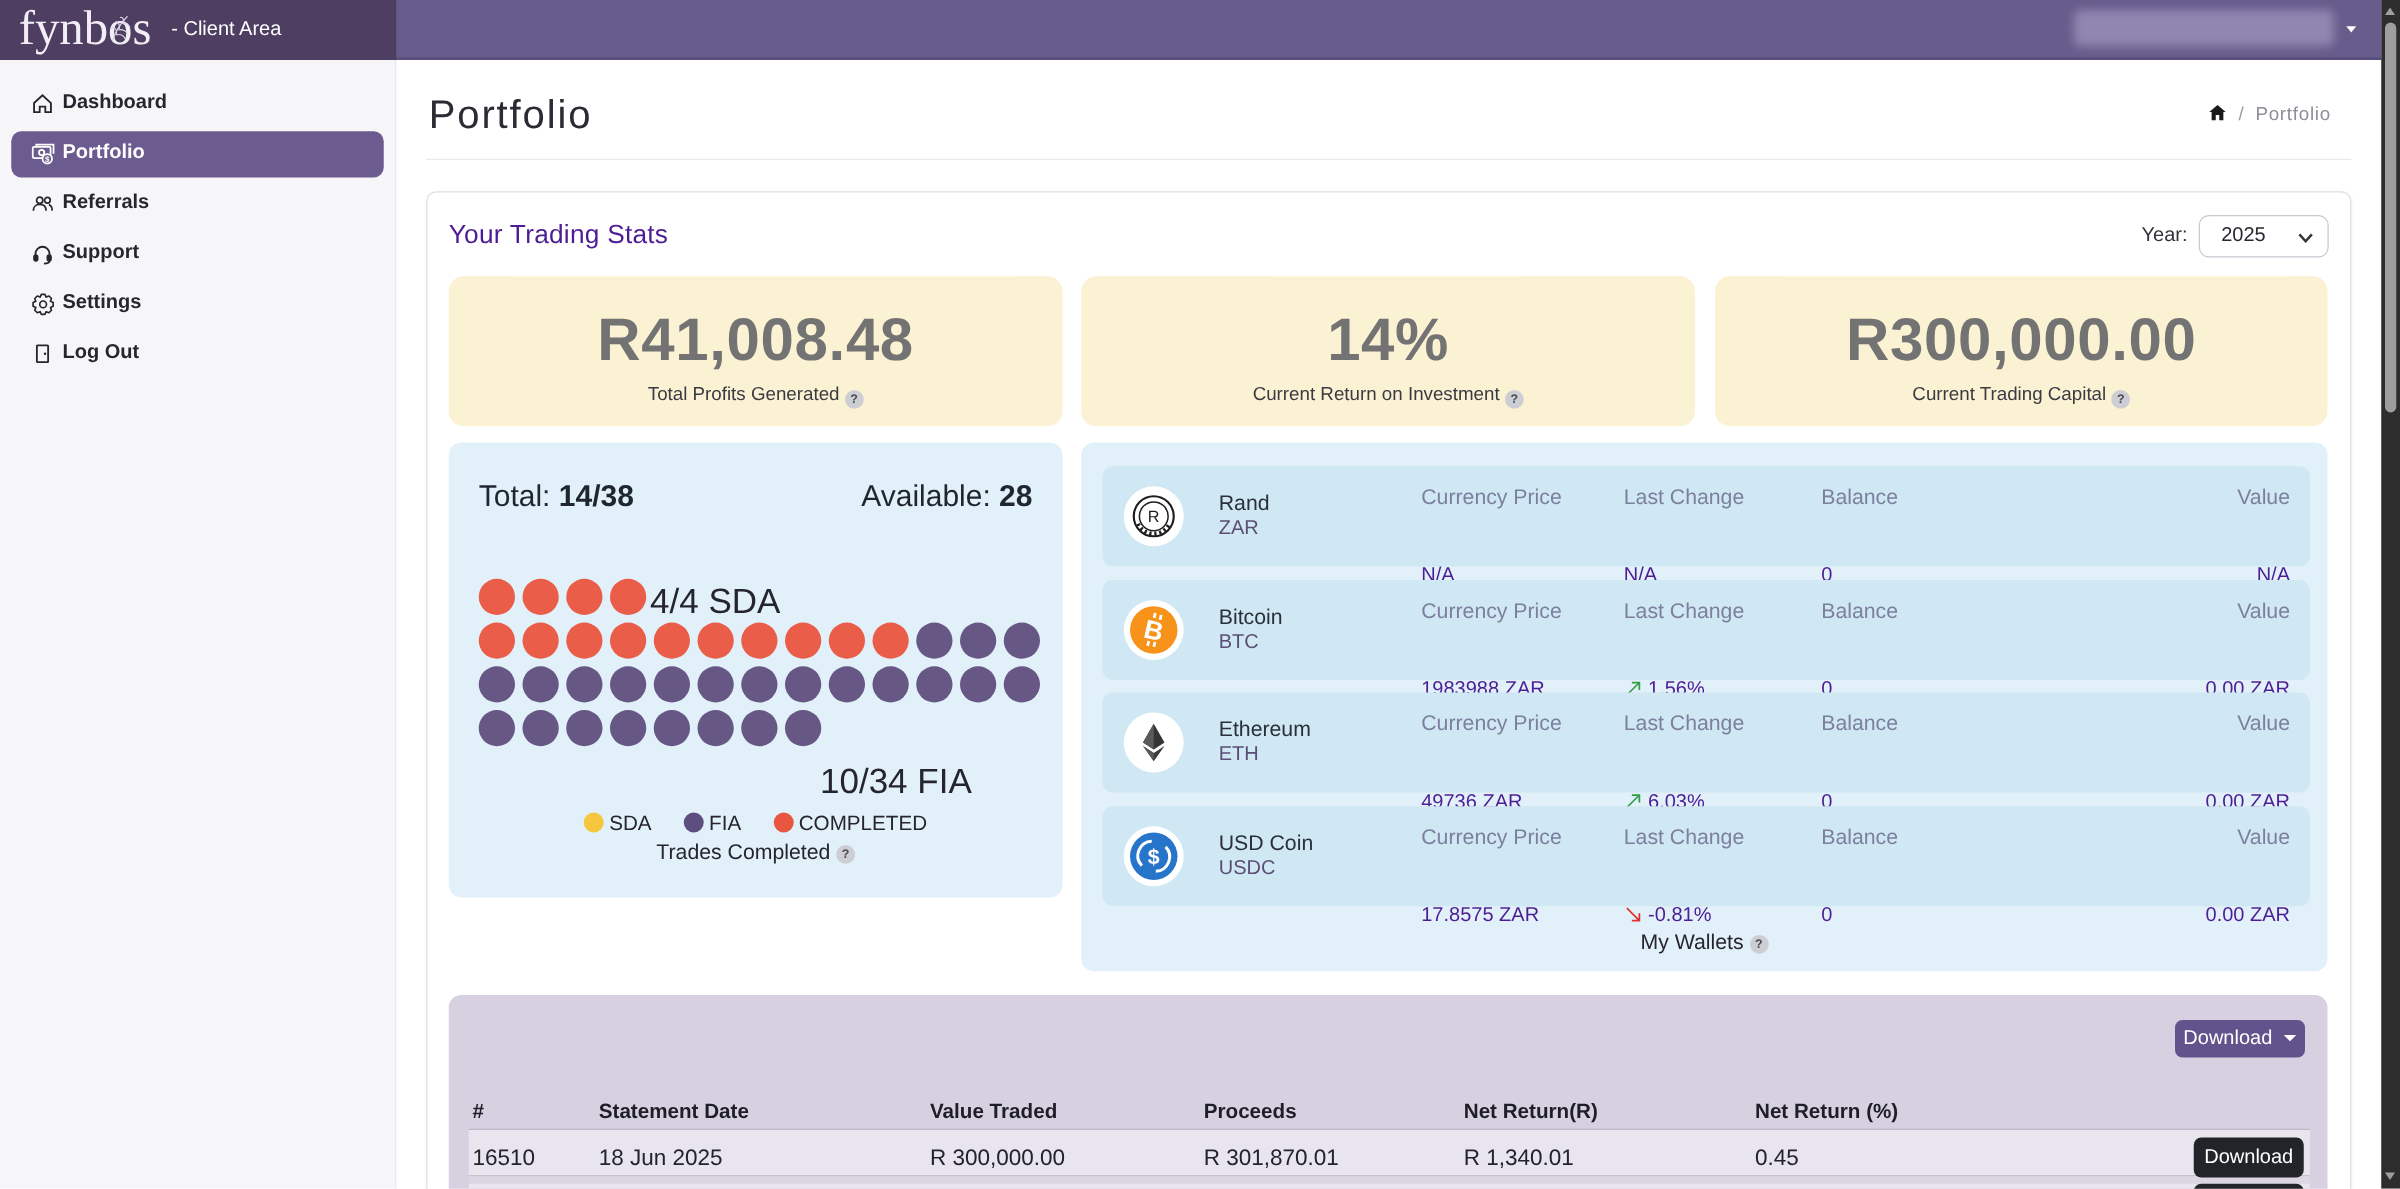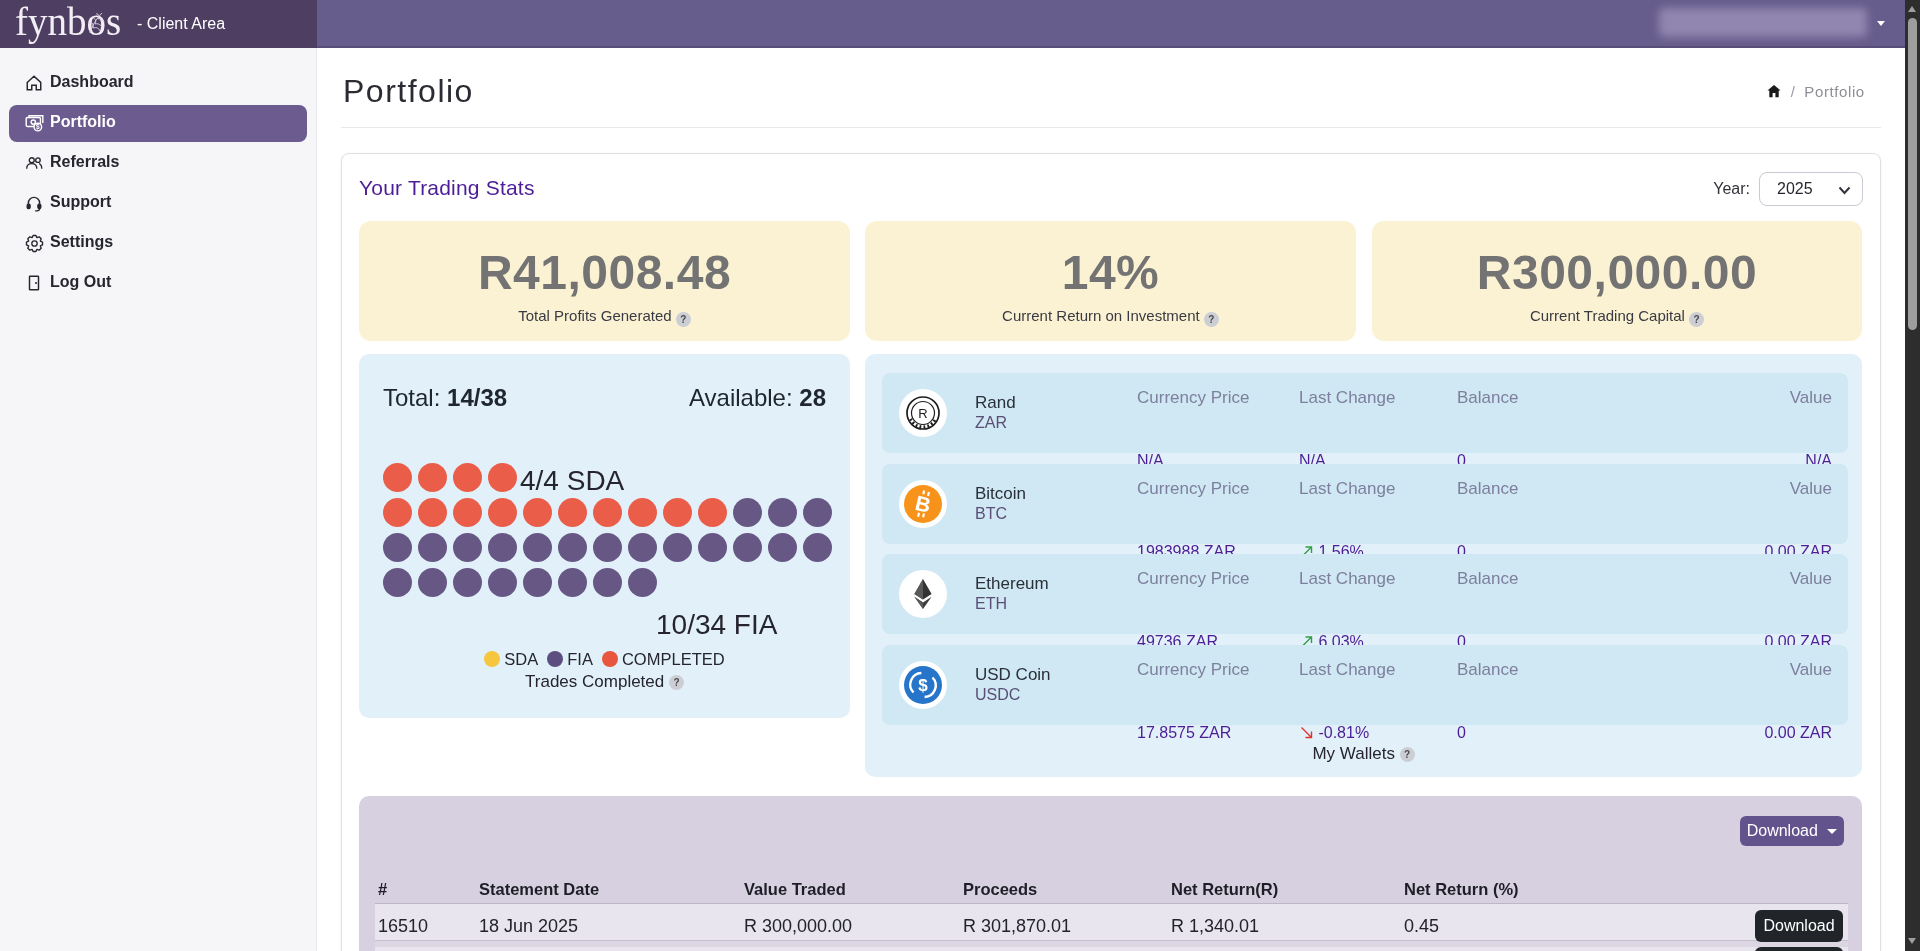--- a/index.html
+++ b/index.html
@@ -48,21 +48,21 @@
     font-size:15px; color:#3a3a42; }
   .qb { display:inline-block; width:15px; height:15px; border-radius:50%; background:#ccced4;
     color:#4a4a52; font-size:10px; line-height:15px; text-align:center; vertical-align:-2px; font-weight:700;}
   
   .lpanel { left:359px; top:354px; width:491px; height:364px; background:#e2f1f9; border-radius:10px; }
   .totline { position:absolute; left:24px; right:24px; top:30px; font-size:24px; color:#1f2630; }
   .dot { position:absolute; width:29px; height:29px; border-radius:50%; }
   .red { background:#ea5d49; } .pur { background:#675785; }
   .dottext { position:absolute; font-size:28px; color:#26242e; }
   .legend { position:absolute; left:359px; top:650px; width:491px; display:flex;
-    justify-content:center; gap:9px; font-size:16.5px; color:#26242e; }
+    justify-content:center; gap:26px; font-size:16.5px; color:#26242e; }
   .legend i { display:inline-block; width:16px; height:16px; border-radius:50%; margin-right:4px; vertical-align:-2px; }
   .tradescomp { left:359px; top:672px; width:491px; text-align:center; font-size:17px; color:#26242e; }
   
   .rpanel { left:865px; top:354px; width:997px; height:423px; background:#e2f1f9; border-radius:10px; }
   .wrow { position:absolute; left:17px; width:966px; height:80px; background:#cfe8f3; border-radius:8px; }
   .wcircle { position:absolute; left:17px; top:16px; width:48px; height:48px; background:#fff; border-radius:50%; }
   .wname { position:absolute; left:93px; top:20px; font-size:17px; font-weight:500; color:#2a3039; }
   .wtick { position:absolute; left:93px; top:41px; font-size:16px; color:#5a4e76; }
   .wlbl { position:absolute; top:15px; font-size:17px; color:#7d7f9e; }
   .wval { position:absolute; top:40px; font-size:16px; color:#4c1d95;margin-top:39px; }

